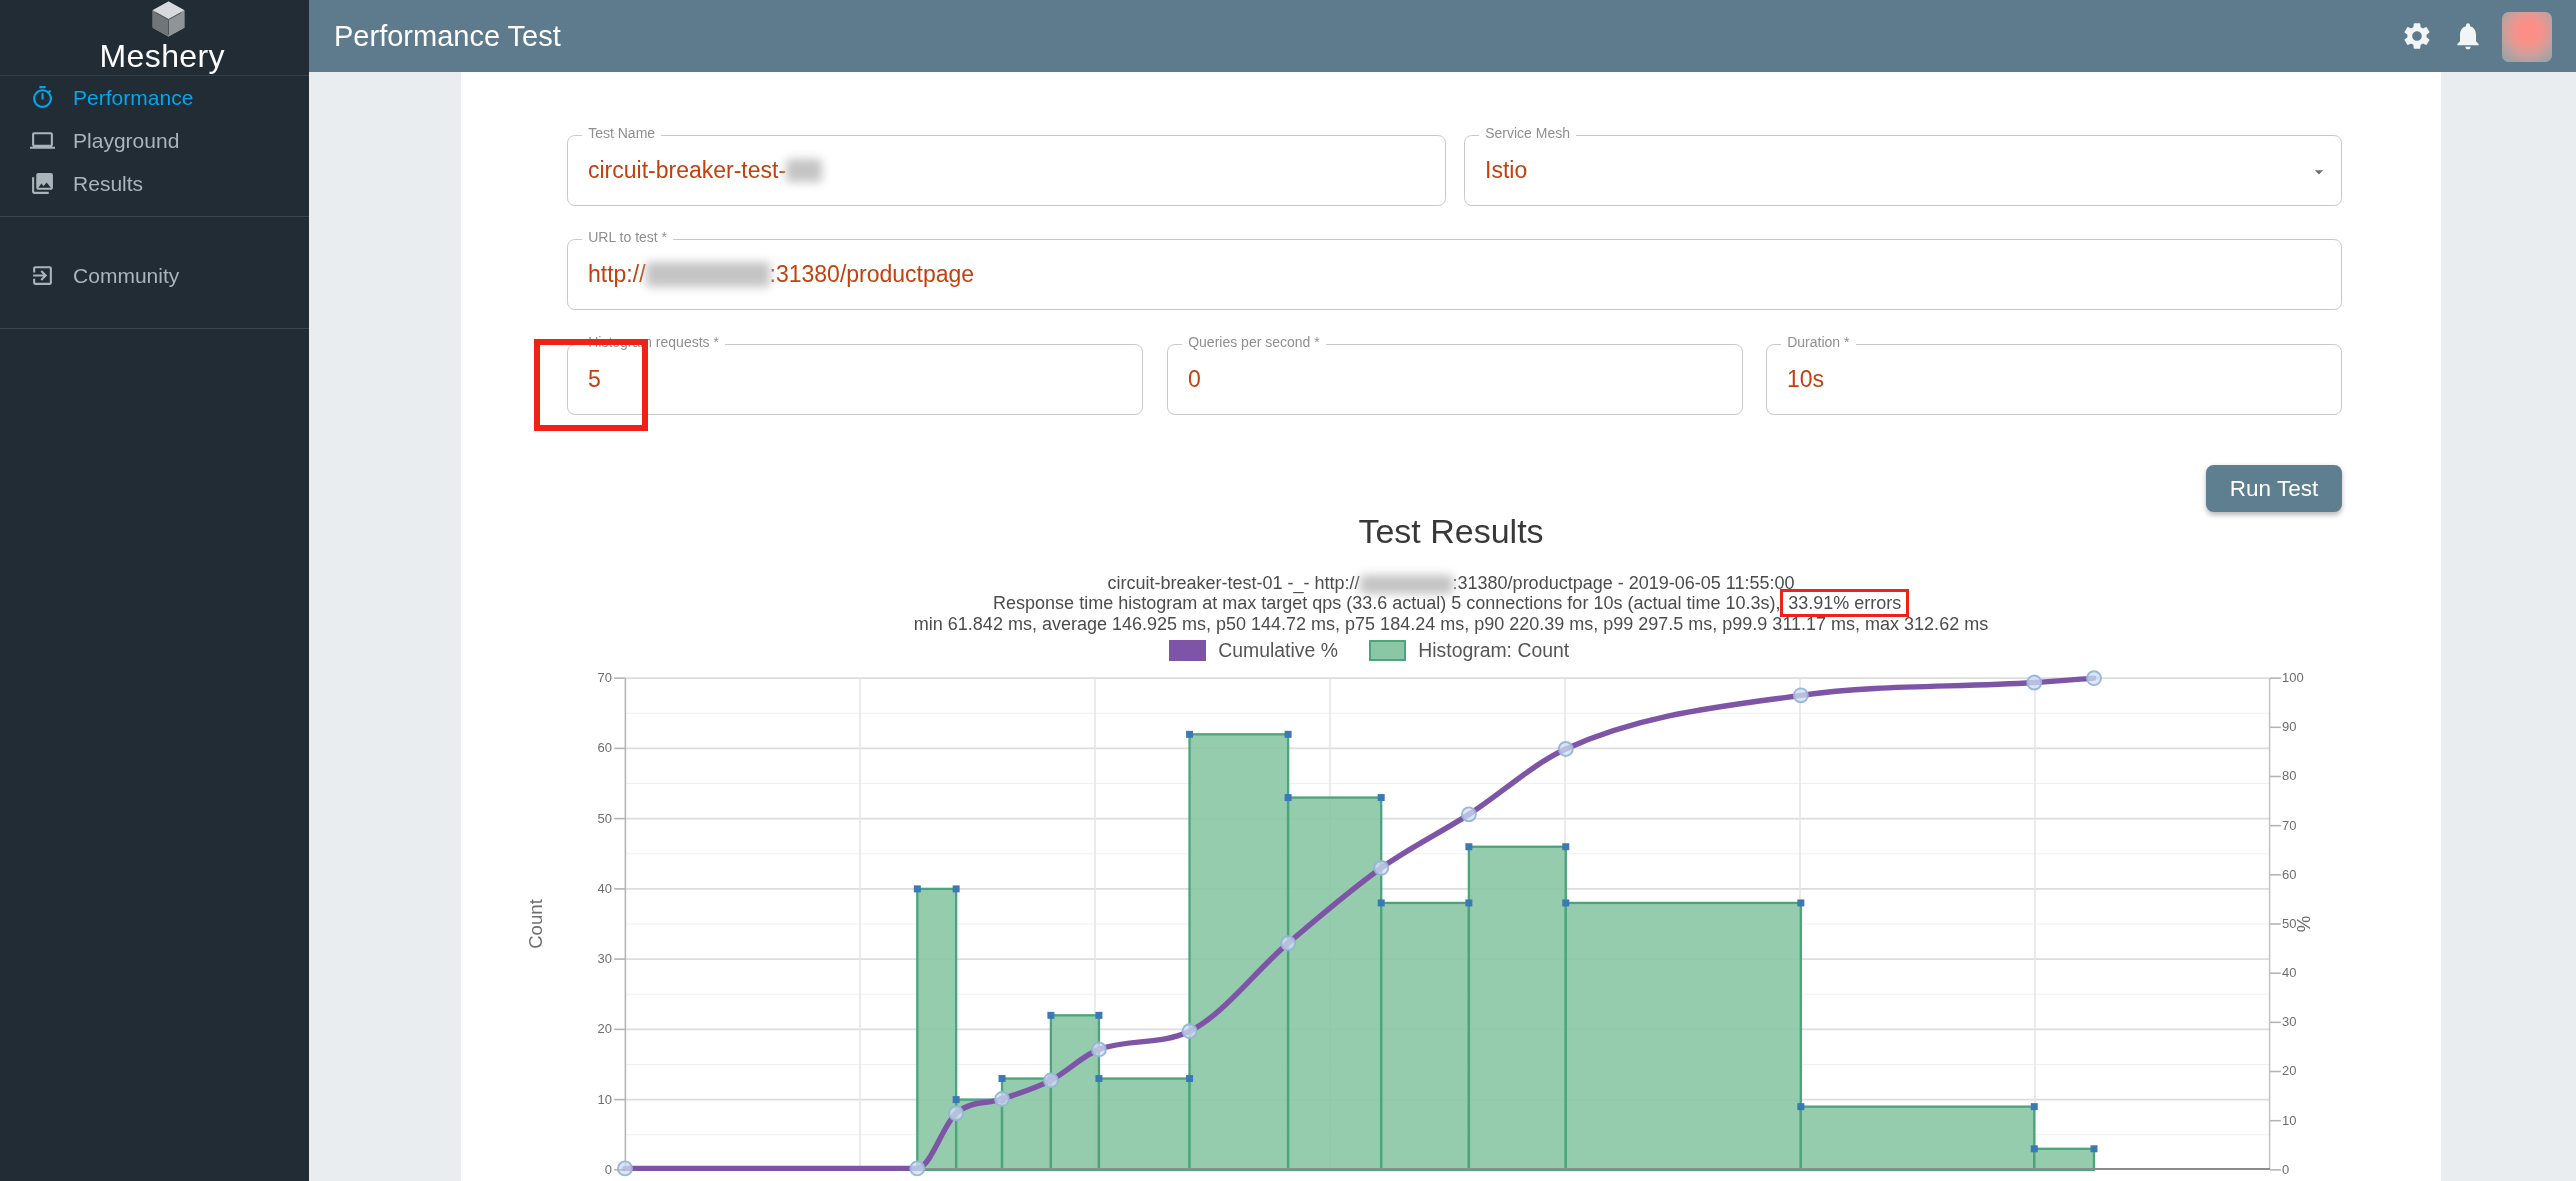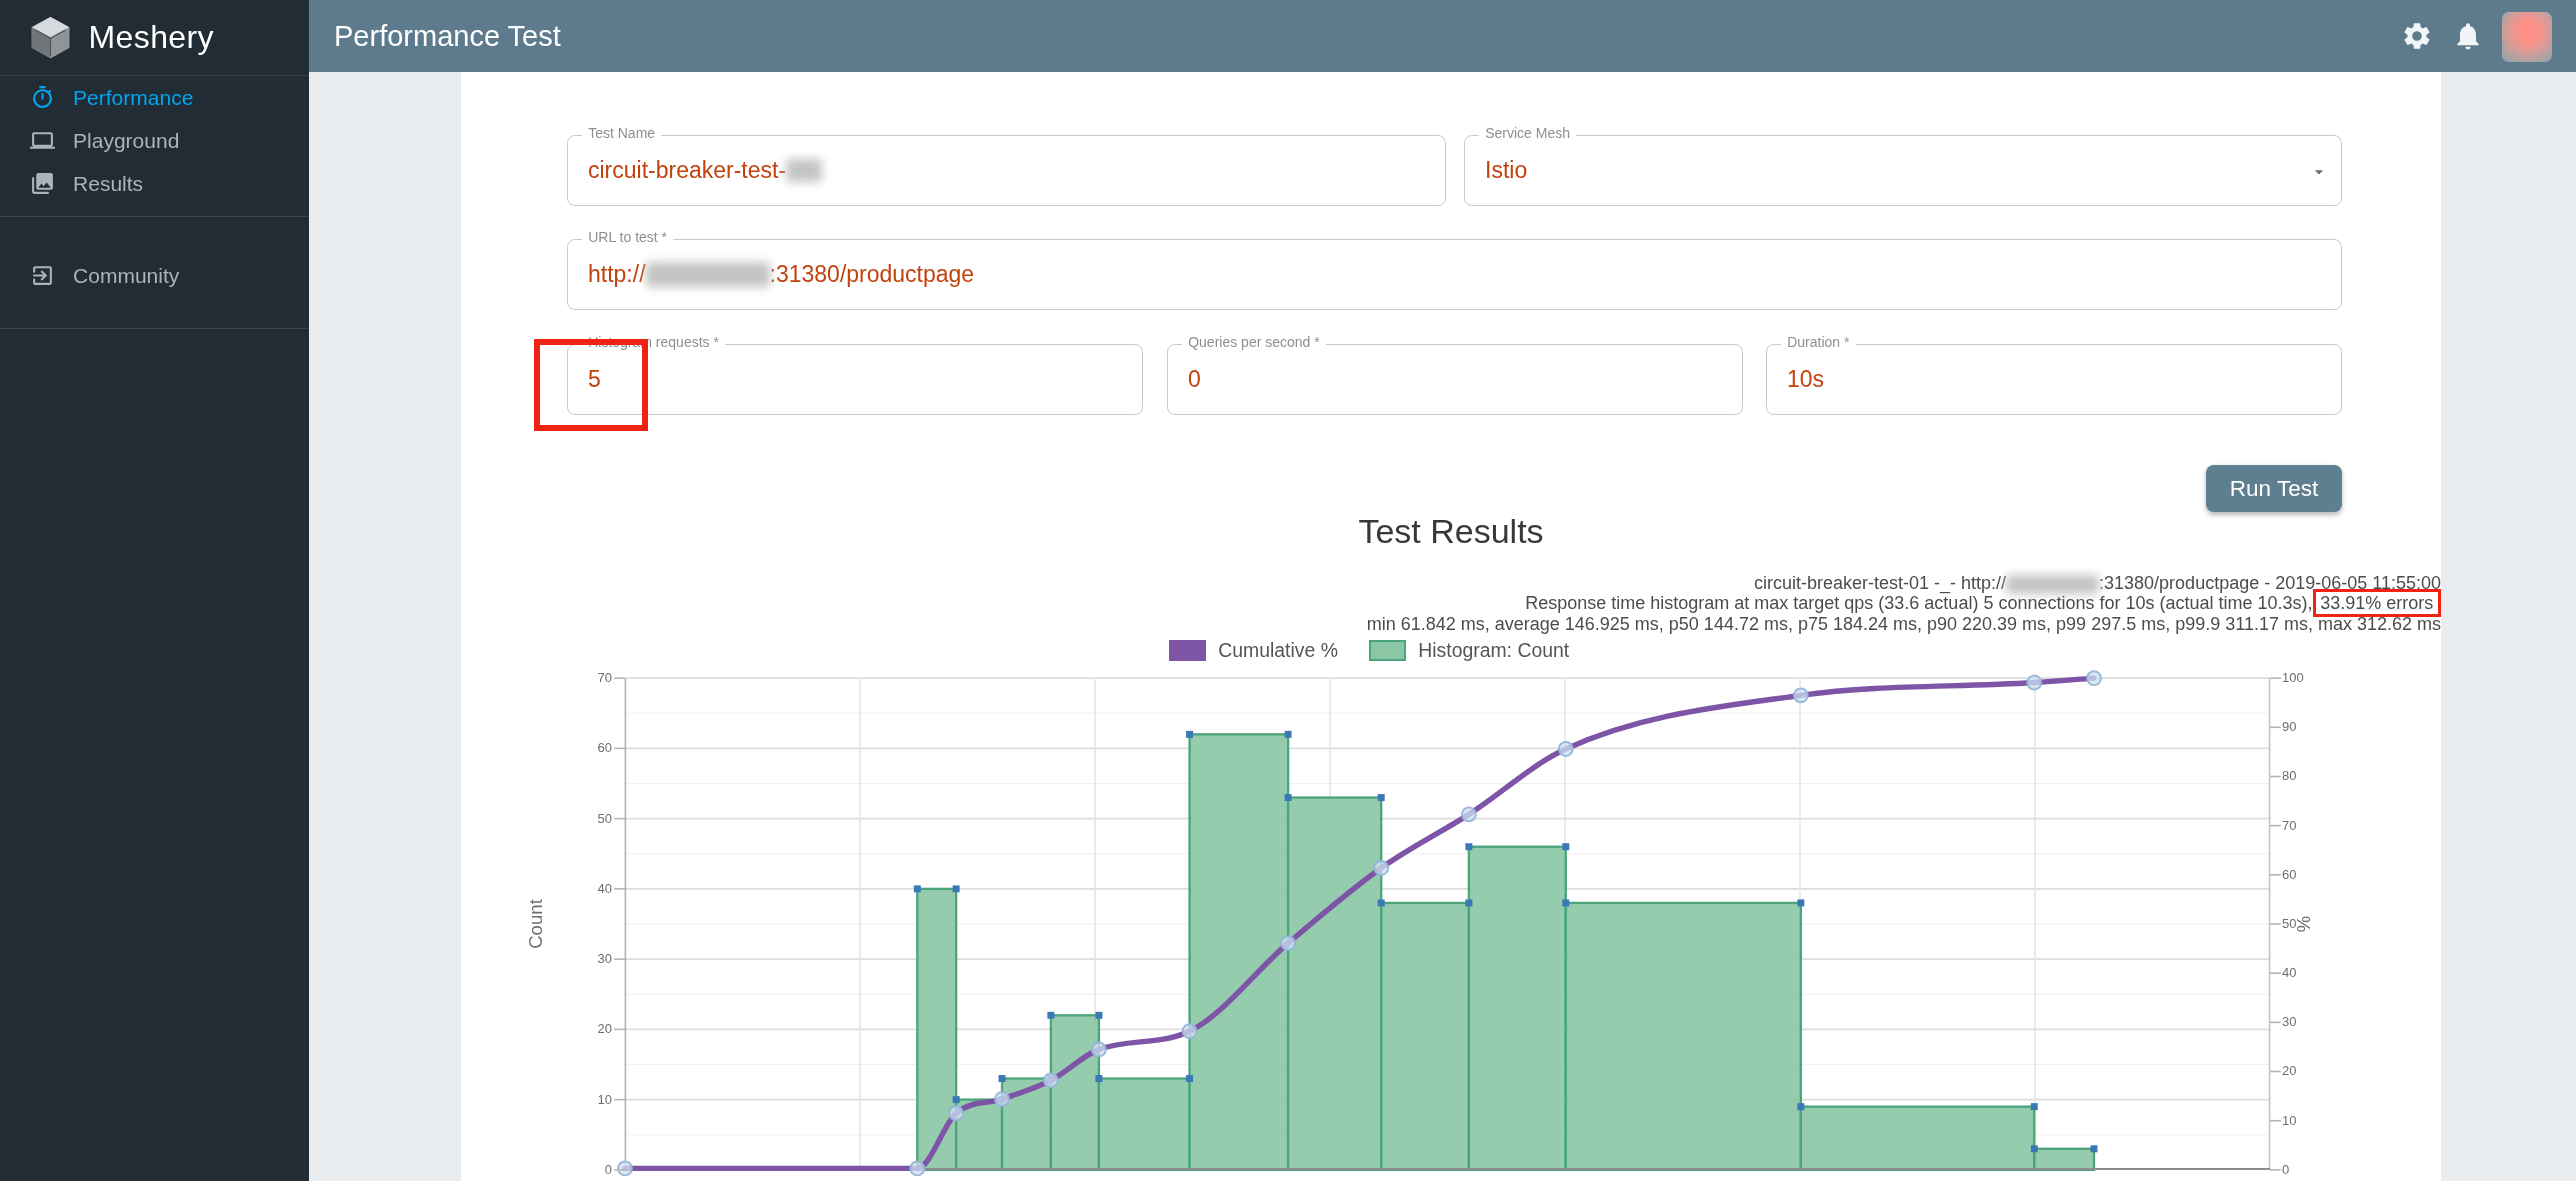--- a/index.html
+++ b/index.html
@@ -1,21 +1,21 @@
 <!DOCTYPE html>
 <html style="font-size:12.4px"><head>
 <meta charset="utf-8">
 <style>
   html,body{margin:0;padding:0;background:#e9edf0;}
   #app{position:relative;width:2576px;height:1182px;overflow:hidden;
        font-family:"Liberation Sans", sans-serif;background:#e9edf0;}
   
   .sidebar{position:absolute;left:0;top:0;width:309px;height:1182px;background:#212c35;z-index:5;}
   .logo-row{position:absolute;left:0;top:0;width:309px;height:75px;display:flex;align-items:center;
-            border-bottom:0.8px solid rgba(255,255,255,0.09);}
+            border-bottom:0.8px solid rgba(255,255,255,0.09);flex-direction:column;}
   .logo-cube{margin-left:28px;width:45px;height:45px;}
   .logo-text{margin-left:15.5px;color:#ffffff;font-size:32px;letter-spacing:0.4px;}
   .nav{position:absolute;left:0;top:76px;width:309px;}
   .nav-item{height:43px;display:flex;align-items:center;cursor:pointer;color:#aab4bb;}
   .nav-item .nicon{margin-left:29.5px;width:25px;height:25px;flex:0 0 25px;}
   .nav-item .nlabel{margin-left:18.6px;font-size:21px;}
   .nav-item.active{color:#00a7ef;}
   .nav-div{height:0;border-top:0.8px solid rgba(255,255,255,0.12);margin:11px 0;}
   .nav-gap{height:26px;}
   
@@ -45,21 +45,21 @@
   
   .annot-box{position:absolute;border:6.2px solid #ee2316;box-sizing:border-box;z-index:6;pointer-events:none;}
   .err-box{border:3.1px solid #ee2316;padding:0.8px 4.7px;margin-left:0;}
   
   .run-btn{position:absolute;left:1745px;top:393px;width:136px;height:47px;background:#5e7f90;
            color:#ffffff;font-size:22.5px;border:none;border-radius:7.8px;cursor:pointer;
            box-shadow:0 2.3px 5.4px rgba(0,0,0,0.28);font-family:"Liberation Sans",sans-serif;}
   
   .results-heading{position:absolute;left:0;top:440px;width:1980px;text-align:center;
                    font-size:34px;font-weight:500;color:#383838;}
-  .sub{position:absolute;left:0;width:1980px;text-align:right;font-size:18px;color:#4c4c4c;}
+  .sub{position:absolute;left:0;width:1980px;text-align:center;font-size:18px;color:#4c4c4c;}
   .legend{position:absolute;left:0;top:567px;width:1816px;display:flex;justify-content:center;
           align-items:center;gap:12.4px;font-size:19.4px;color:#555;}
   .sw{display:inline-block;width:37px;height:21px;}
   .sw.green{border:2.3px solid #4aa57c;box-sizing:border-box;}
   
   .chart-wrap{position:absolute;left:164px;top:606px;width:1645px;height:492px;}
   .tick{position:absolute;font-size:13px;color:#6e6e6e;line-height:22px;}
   .tick.l{width:54px;text-align:right;left:-67px;}
   .tick.r{left:1657px;width:62px;text-align:left;}
   .axis-rot{position:absolute;font-size:18.6px;color:#6e6e6e;transform:rotate(-90deg);

